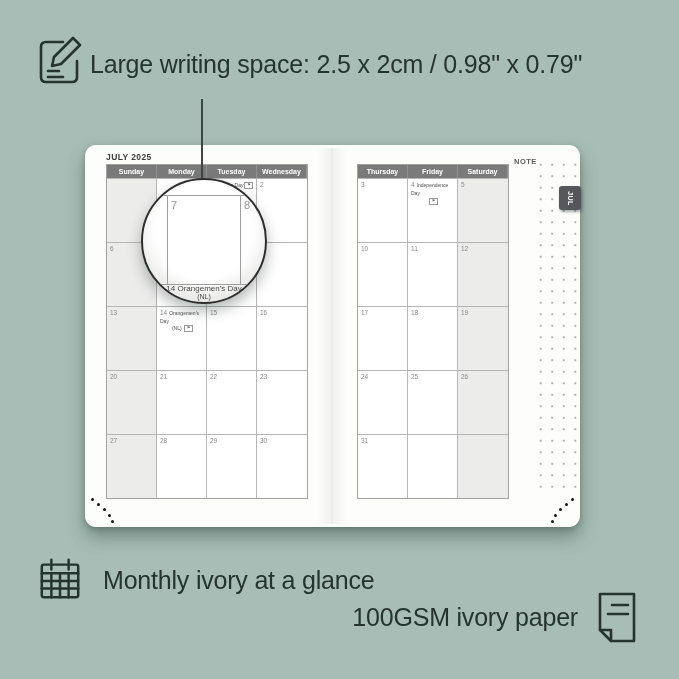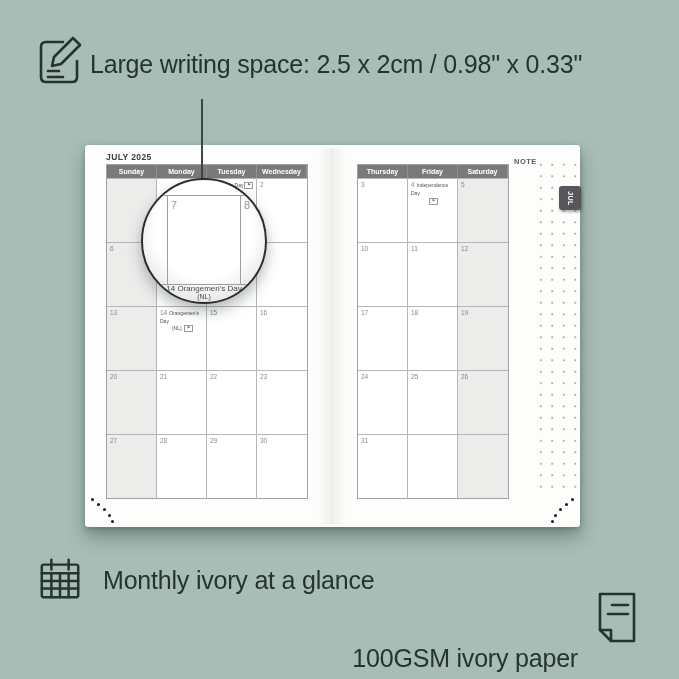--- a/index.html
+++ b/index.html
@@ -31,21 +31,21 @@
     width:2px;height:80px;
     background:#3b4742;
     z-index:4;
   }
   
   .notebook{
     position:absolute;
     left:85px;top:145px;
     width:495px;height:382px;
     background:#fdfdfc;
-    border-radius:3px;
+    border-radius:11px;
     box-shadow:0 10px 18px rgba(54,76,69,.45), 0 2px 5px rgba(54,76,69,.35);
     z-index:1;
   }
   .gutter{
     position:absolute;
     left:246px;top:3px;width:2px;height:376px;
     background:linear-gradient(to right,#ffffff,#d7d7d4,#ffffff);
   }
   .gutter-shade{
     position:absolute;
@@ -168,21 +168,21 @@
 <div class="stage">
 
   <div class="cap-icon" style="left:36px;top:35px;">
     <svg width="48" height="50" viewBox="0 0 48 50">
       <path class="stroke-ic" d="M27 7 H10 q-5 0 -5 5 v30 q0 5 5 5 h26 q5 0 5 -5 V26"></path>
       <path class="stroke-ic" d="M37 3 l7 7 -19 19 -9 2 2 -9 z"></path>
       <path class="stroke-ic" d="M12 36 h11"></path>
       <path class="stroke-ic" d="M12 42 h15"></path>
     </svg>
   </div>
-  <div class="caption-text" style="left:90px;top:50px;">Large writing space: 2.5 x 2cm / 0.98" x 0.33"</div>
+  <div class="caption-text" style="left:90px;top:50px;">Large writing space: 2.5 x 2cm / 0.98" x 0.79"</div>
 
   <div class="pointer-line"></div>
 
   <div class="notebook">
     <div class="month-title">JULY 2025</div>
 
     <div class="cal-grid grid-left" id="grid-left">
         <div class="hcell">Sunday</div>
         <div class="hcell">Monday</div>
         <div class="hcell">Tuesday</div>
@@ -271,21 +271,21 @@
       <path class="stroke-ic" d="M5 18 h38"></path>
       <path class="stroke-ic" d="M15 18 v25"></path>
       <path class="stroke-ic" d="M24 18 v25"></path>
       <path class="stroke-ic" d="M33 18 v25"></path>
       <path class="stroke-ic" d="M5 26 h38"></path>
       <path class="stroke-ic" d="M5 34 h38"></path>
     </svg>
   </div>
   <div class="caption-text" style="left:103px;top:566px;">Monthly ivory at a glance</div>
 
-  <div class="caption-text" style="left:300px;top:603px;width:278px;text-align:right;margin-top:41px;">100GSM ivory paper</div>
+  <div class="caption-text" style="left:300px;top:603px;width:278px;text-align:right;">100GSM ivory paper</div>
   <div class="cap-icon" style="left:594px;top:592px;">
     <svg width="44" height="54" viewBox="0 0 44 54">
       <path class="stroke-ic" d="M40 2 H6 v36 l11 11 h23 z"></path>
       <path class="stroke-ic" d="M6 38 h11 v11"></path>
       <path class="stroke-ic" d="M18 13 h16"></path>
       <path class="stroke-ic" d="M14 22 h20"></path>
     </svg>
   </div>
 
 </div>

